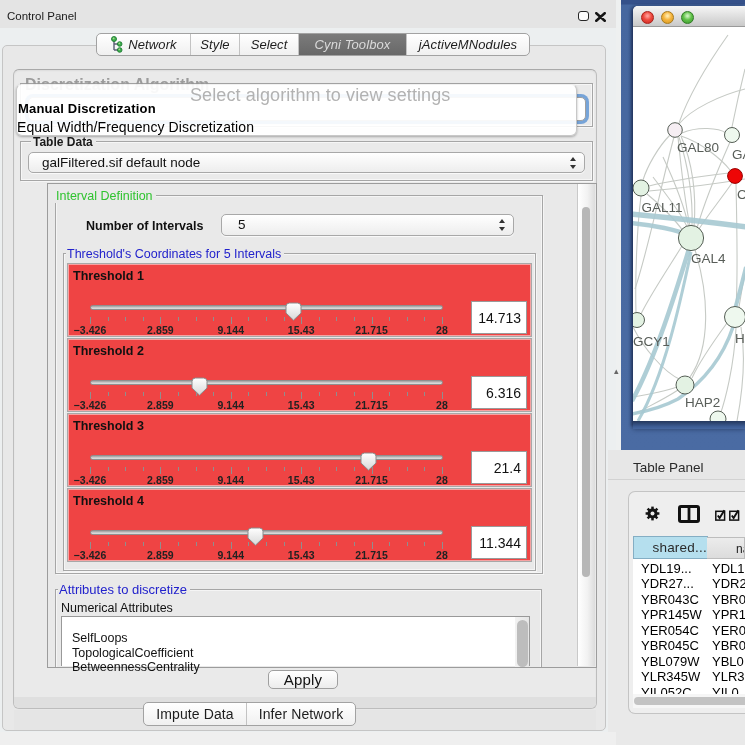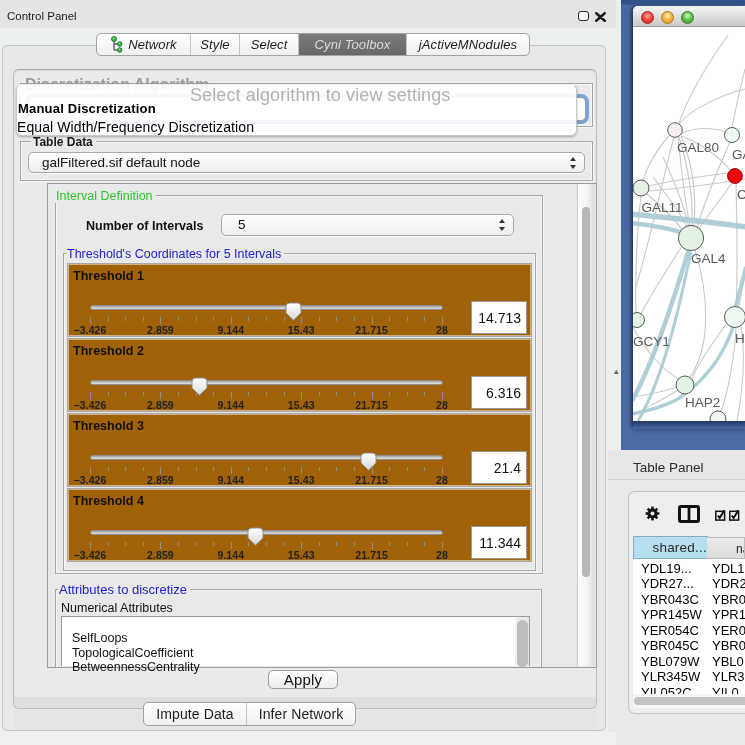--- a/index.html
+++ b/index.html
@@ -52,21 +52,21 @@
 #grp-interval { left:55px; top:195px; width:488px; height:379px; }
 #lbl-interval { left:55px; top:188.5px; font-size:12.5px; color:#2fc32f; background:#e9e9e9; padding:0 3px 0 1px; }
 #lbl-noi { left:86px; top:218.5px; font-size:12.5px; font-weight:bold; color:#111; }
 #combo-noi { left:221px; top:214px; width:293px; height:22px; }
 
 
 #grp-thresh { left:63px; top:253px; width:473px; height:318px; }
 #lbl-thresh { left:66px; top:246.5px; font-size:12.5px; color:#2222cc; background:#e9e9e9; padding:0 3px 0 1px; }
 
 
-.tbox { left:67px; width:465px; height:74px; border:1px solid #a8a8a8; background:#a16207; box-shadow:inset 0 0 0 1px rgba(255,255,255,0.5); }
+.tbox { left:67px; width:465px; height:74px; border:1px solid #a8a8a8; background:#ef4444; box-shadow:inset 0 0 0 1px rgba(255,255,255,0.5); }
 .tbox .tlabel { position:absolute; left:5px; top:4.5px; font-size:12.5px; font-weight:bold; color:#111; }
 .track { position:absolute; left:22px; top:41px; width:353px; height:5px; border-radius:3px; border:1px solid #8f8f8f; background:linear-gradient(#9f9f9f,#cfcfcf 60%,#dedede); }
 .ticks { position:absolute; left:22px; top:52.5px; width:354px; height:4px;
   background-image:repeating-linear-gradient(to right,#8f8f8f 0 1px,transparent 1px 17.6px); }
 .ticks2 { position:absolute; left:22px; top:52.5px; width:354px; height:7px;
   background-image:repeating-linear-gradient(to right,#8f8f8f 0 1px,transparent 1px 70.4px); }
 .tick-labels { position:absolute; left:0; top:60px; width:100%; height:12px; }
 .tick-labels span { position:absolute; transform:translateX(-50%); font-size:10.5px; color:#222; font-weight:bold; letter-spacing:0.1px; }
 .thumb { position:absolute; top:38px; width:17px; height:19px; }
 .vbox { position:absolute; left:403px; top:37px; width:56px; height:33px; background:#ffffff; border:1px solid #9a9a9a; }

